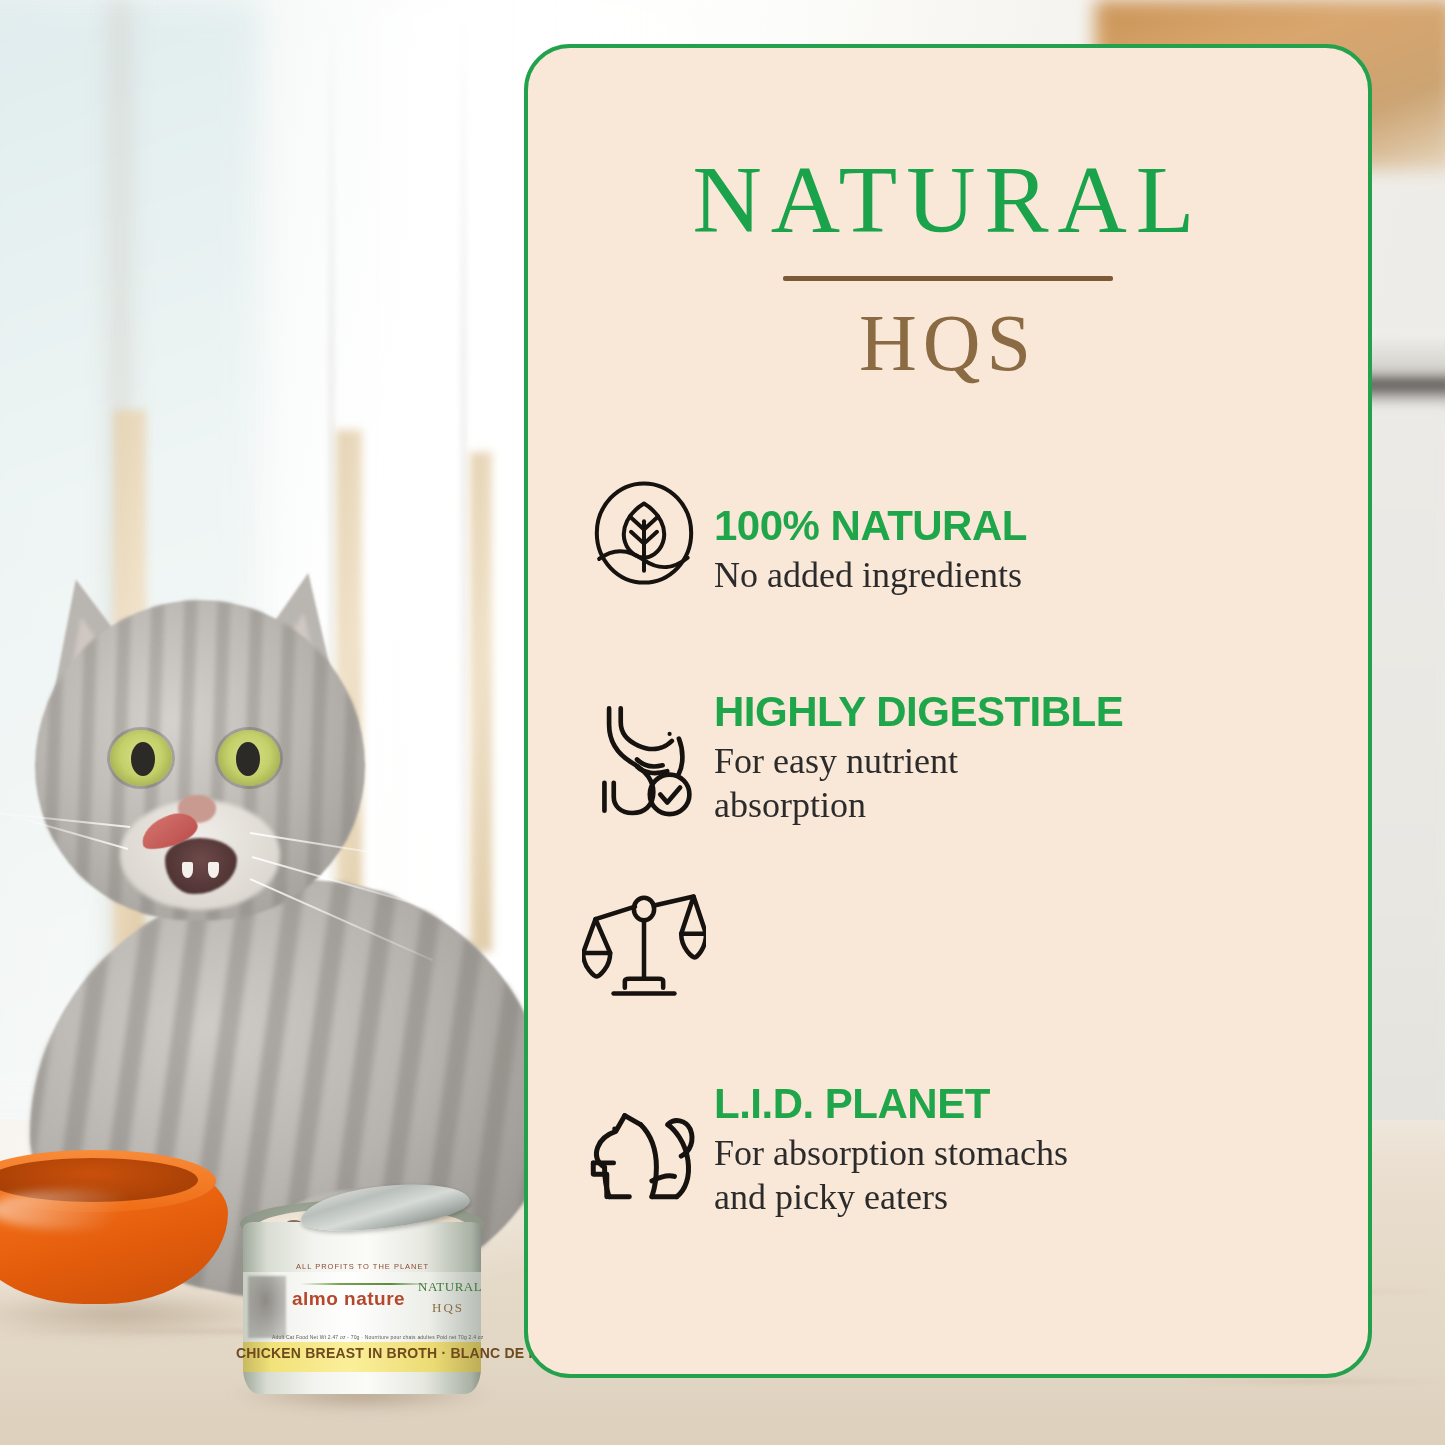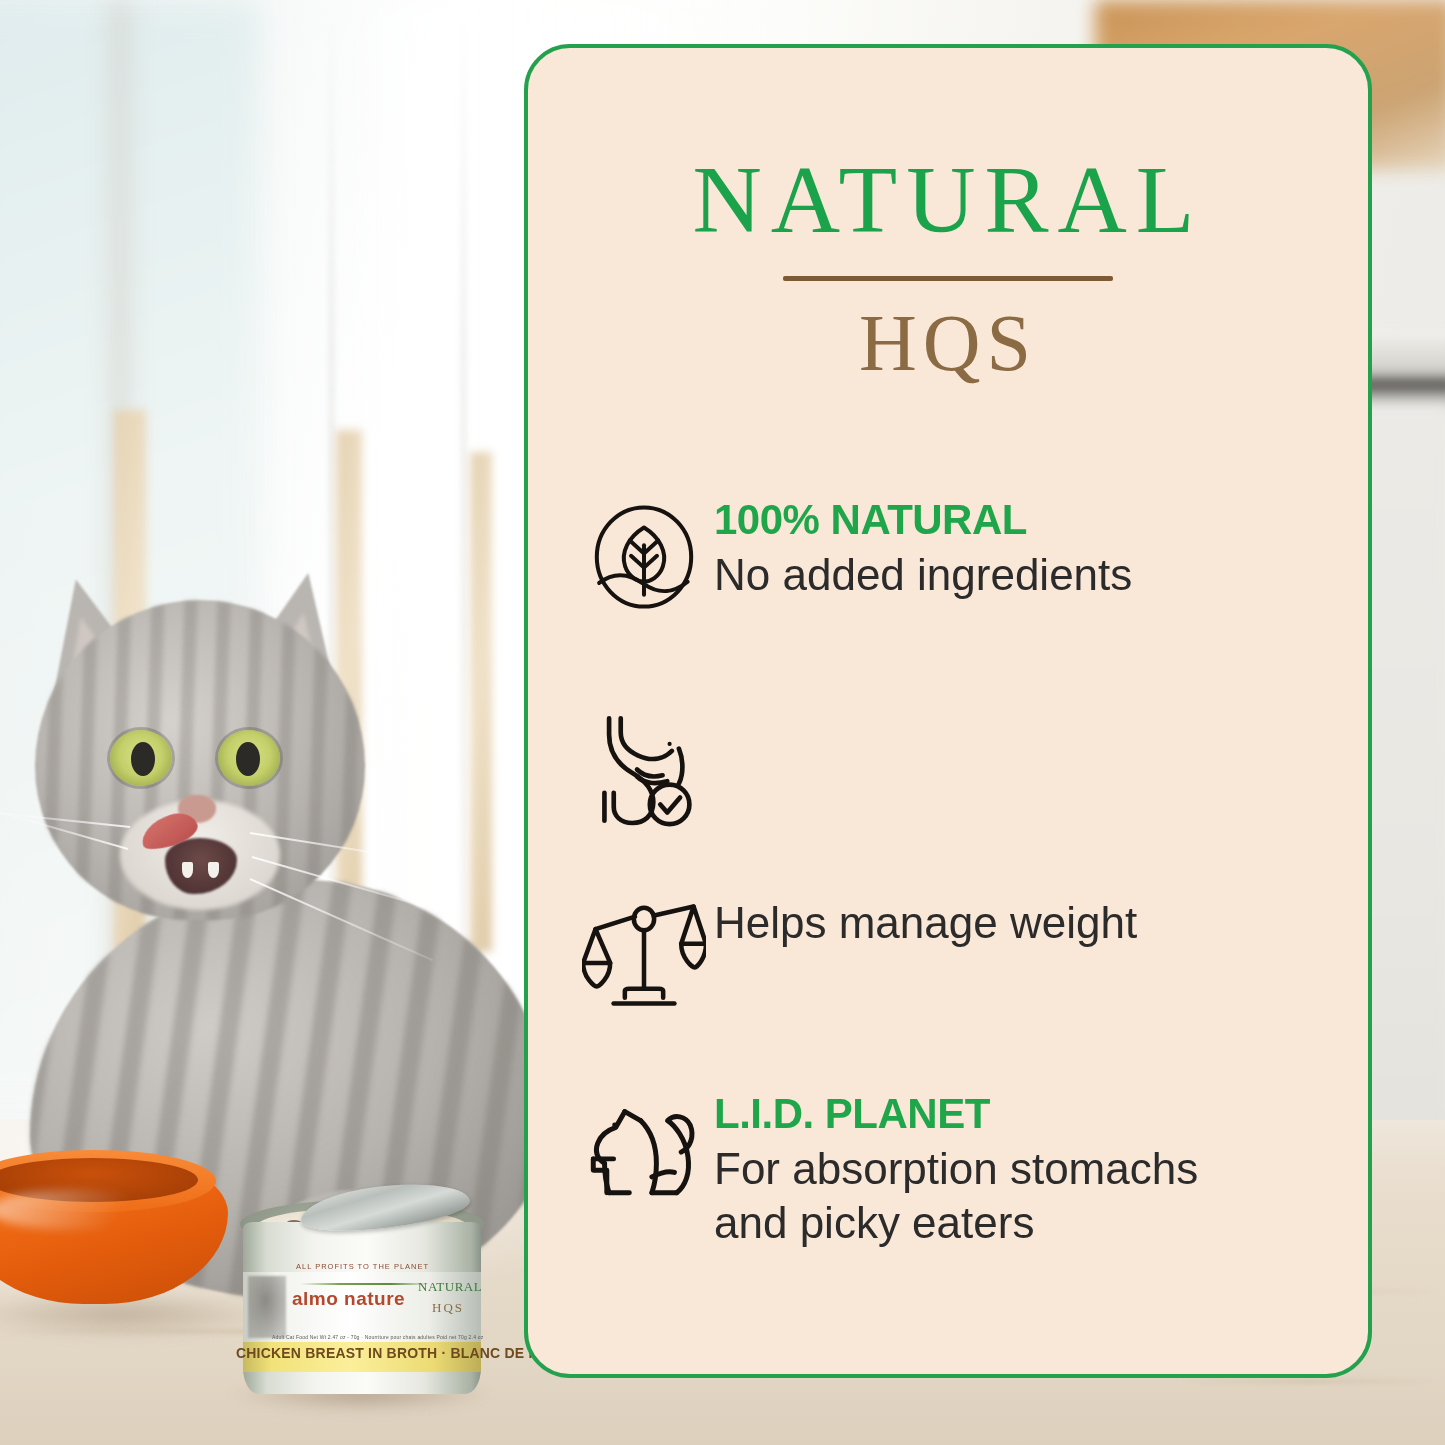--- a/index.html
+++ b/index.html
@@ -401,45 +401,44 @@
     margin: 0;
     font-weight: 400;
   }
 
   .features {
     position: absolute;
     left: 46px; right: 30px; top: 420px;
   }
   .feature {
     display: flex;
-    align-items: flex-start;
+    align-items: flex-end;
     margin-bottom: 62px;
-    margin-top: 24px;
   }
   .feature .ficon {
     flex: 0 0 140px;
     height: 130px;
     display: flex;
     align-items: center;
     justify-content: center;
   }
   .feature .ftext { flex: 1 1 auto; padding-top: 6px; }
   .ftitle {
     font-family: "Liberation Sans", sans-serif;
     font-weight: 700;
     font-size: 42px;
     letter-spacing: -0.5px;
     color: #1fa64b;
     margin: 0 0 6px 0;
     line-height: 1.05;
     white-space: nowrap;
   }
   .fdesc {
-    font-family: Liberation Sans, sans-serif;
-    font-size: 44px;
+    font-family: Liberation Serif, serif;
+    font-size: 36px;
     color: #2b2b2b;
     margin: 0;
     line-height: 1.22;
     font-weight: 400;
   }
   .feature.f1 { margin-bottom: 86px; }
   .feature.f2 { margin-bottom: 52px; }
   .feature.f3 { margin-bottom: 66px; }
 </style>
 </head>
@@ -561,39 +560,43 @@
             <path d="M20 8 L20 22 C20 38 28 48 40 55 C52 62 58 70 58 80 C58 92 50 98 40 98 C30 98 24 92 24 84 L24 72"></path>
             <path d="M16 72 L16 96"></path>
             <path d="M80 34 C84 44 84 56 80 64"></path>
             <path d="M44 52 C50 58 58 59 66 57"></path>
             <path d="M44 58 C50 64 60 65 70 62"></path>
             <circle cx="72" cy="82" r="17"></circle>
             <path d="M64 82 L70 89 L81 76"></path>
             <circle cx="72" cy="30" r="1.8" fill="#15120f" stroke="none"></circle>
           </svg>
         </div>
+        <div class="ftext">
+          <div class="ftitle">HIGHLY DIGESTIBLE</div>
+          <div class="fdesc" style="white-space:pre-line">For easy nutrient
+absorption</div>
+        </div>
       </div>
 
       <div class="feature f3">
         <div class="ficon">
           <svg width="124" height="118" viewBox="0 0 110 100" fill="none" stroke="#15120f" stroke-width="4" stroke-linecap="round" stroke-linejoin="round">
             <ellipse cx="55" cy="18" rx="9" ry="10"></ellipse>
             <path d="M47 16 L12 27"></path>
             <path d="M64 15 L99 7"></path>
             <path d="M55 28 L55 80"></path>
             <path d="M38 88 L38 82 C38 80 40 80 42 80 L68 80 C70 80 72 80 72 82 L72 88"></path>
             <path d="M28 93 L82 93"></path>
             <path d="M12 27 L1 57 L25 57 Z"></path>
             <path d="M99 7 L88 40 L110 40 Z"></path>
             <path d="M1 57 C1 70 11 78 13 78 C15 78 25 70 25 57"></path>
             <path d="M88 40 C88 53 98 61 100 61 C102 61 110 53 110 40"></path>
           </svg>
         </div>
         <div class="ftext">
-          <div class="fdesc">Helps manage weight</div>
         </div>
       </div>
 
       <div class="feature f4">
         <div class="ficon">
           <svg width="124" height="124" viewBox="0 0 110 110" fill="none" stroke="#15120f" stroke-width="4.4" stroke-linecap="round" stroke-linejoin="round">
             <path d="M38 20 L30 34 C24 36 17 40 14 48 C11 56 14 62 20 66"></path>
             <path d="M38 20 L52 28"></path>
             <path d="M52 28 C62 38 66 52 66 66 C66 78 64 86 62 92"></path>
             <path d="M20 66 C20 76 22 86 24 92"></path>

